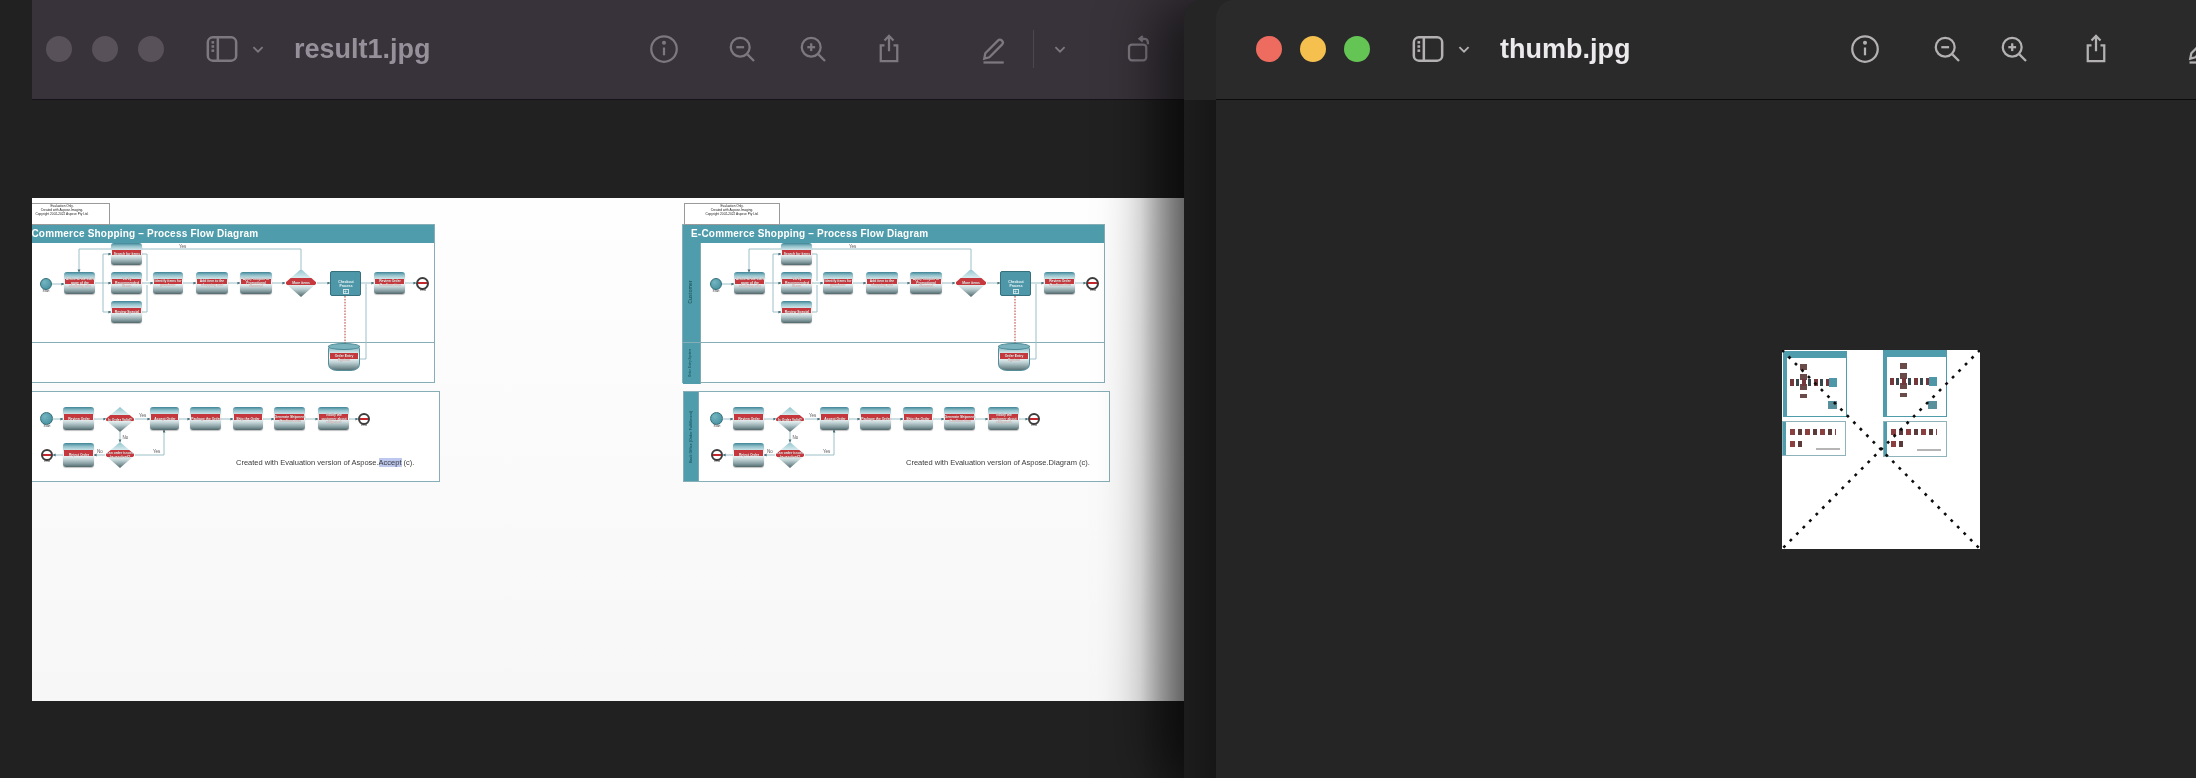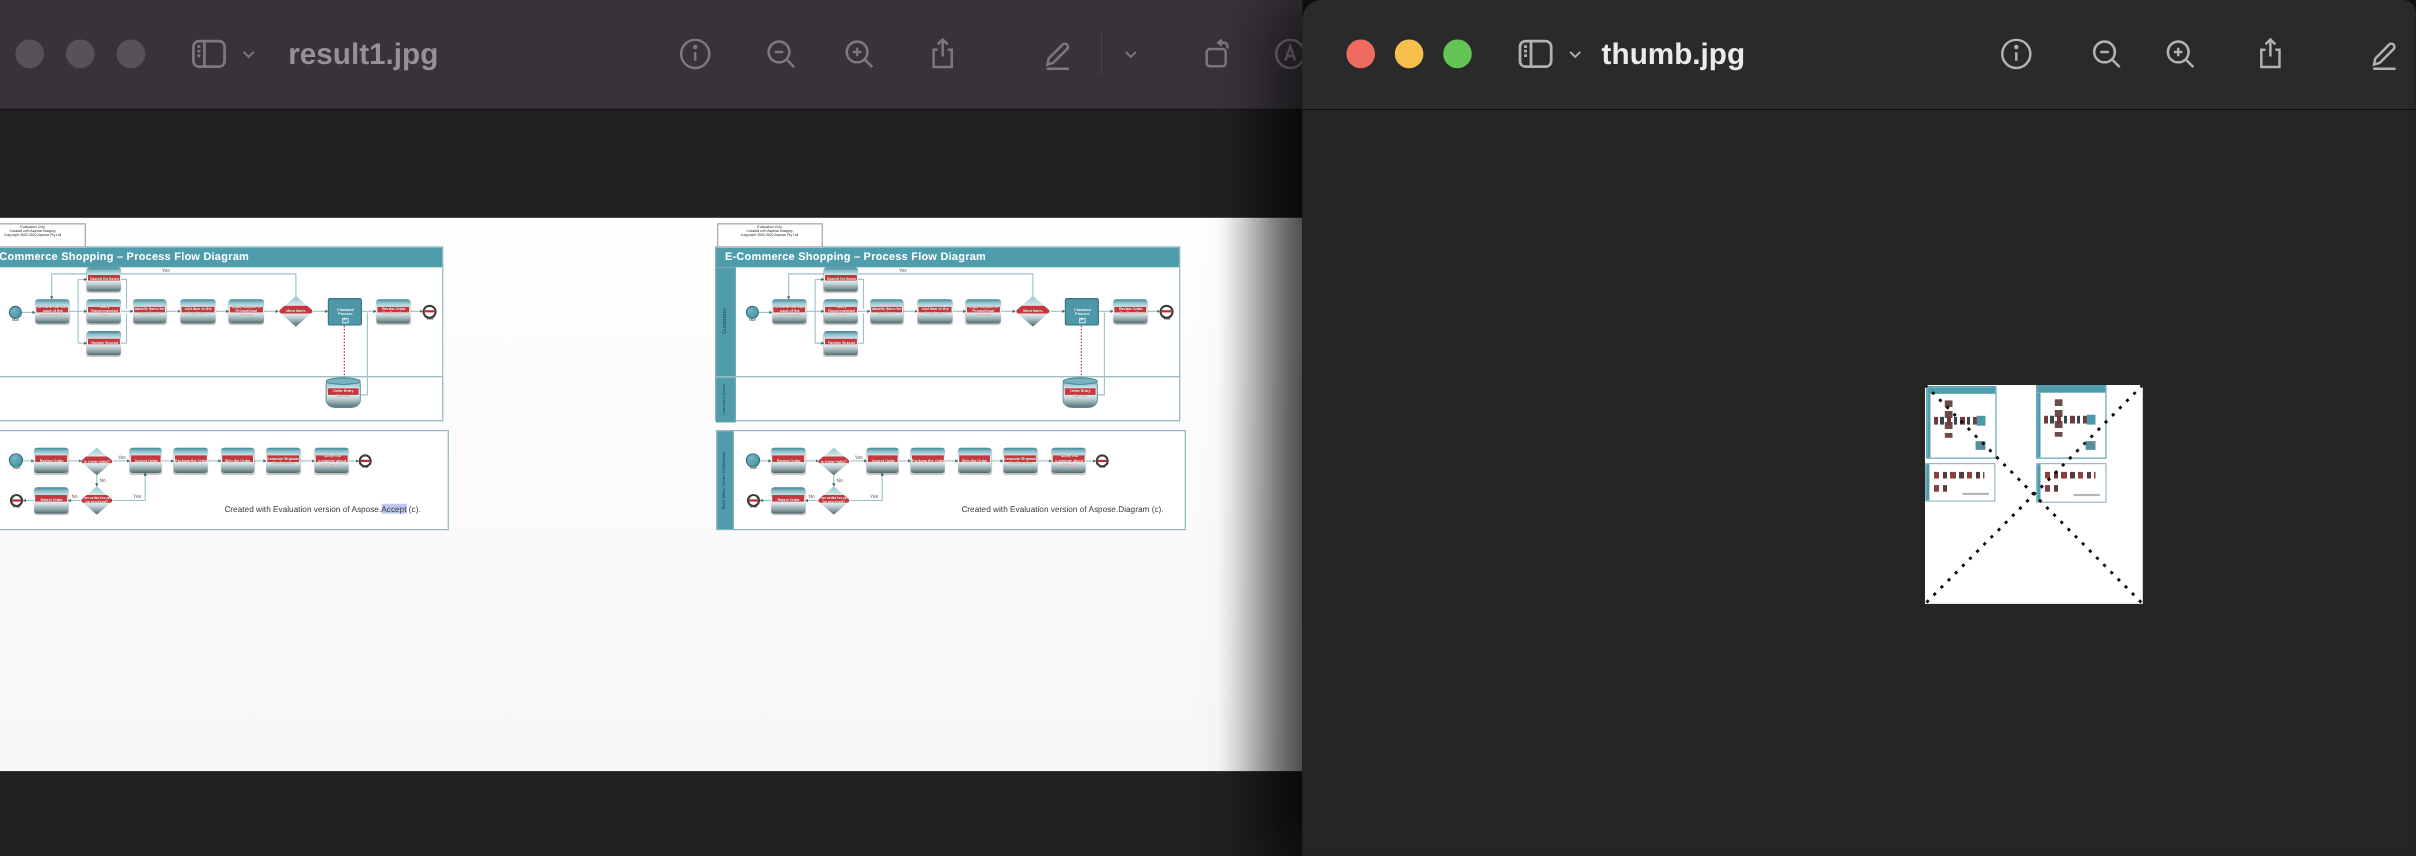--- a/index.html
+++ b/index.html
@@ -1,17 +1,17 @@
 <!DOCTYPE html>
 <html><head>
 <meta charset="utf-8">
 <style>
   html,body{margin:0;padding:0;width:2196px;height:778px;overflow:hidden;background:#111;
     font-family:"Liberation Sans","DejaVu Sans",sans-serif;}
-  .win{position:absolute;top:0;height:778px;}
+  .win{position:absolute;top:0;height:778px;padding-left:32px;}
   
   .lwindow{left:0;width:1184px;background:#222122;}
   .ltitlebar{position:relative;height:99px;background:#38333a;border-bottom:1px solid #17121a;}
   .lcontent{position:relative;height:678px;background:#222122;overflow:hidden;}
   
   .rwindow{left:1184px;width:1012px;background:#252525;border-top-left-radius:18px;
     border-top-right-radius:12px;box-shadow:-28px 0 55px rgba(0,0,0,.55);}
   .rtitlebar{position:relative;height:99px;background:#2b2a2b;border-bottom:1px solid #0b0b0b;
     border-top-left-radius:18px;border-top-right-radius:12px;}
   .rcontent{position:relative;height:678px;background:#252525;}
@@ -527,21 +527,21 @@
         <line x1="5.7" y1="8" x2="7.3" y2="8"></line>
           <line x1="5.7" y1="10.5" x2="7.3" y2="10.5"></line>
           <line x1="5.7" y1="13" x2="7.3" y2="13"></line>
       </svg>
     </div>
     <div class="tbtn ricon" style="left:234px;width:28px;">
       <svg width="22" height="22" viewBox="0 0 24 24" fill="none" stroke="currentColor" stroke-width="2">
         <path d="M7 10 l5 5 l5 -5"></path>
       </svg>
     </div>
-    <div class="wtitle rtitle" style="left:272px;">thumb.jpg</div>
+    <div class="wtitle rtitle" style="left:284px;">thumb.jpg</div>
 
     <div class="tbtn ricon" style="left:627px;">
       <svg width="36" height="36" viewBox="0 0 24 24" fill="none" stroke="currentColor" stroke-width="1.5">
         <circle cx="12" cy="12" r="8.5"></circle>
           <line x1="12" y1="11" x2="12" y2="16.2"></line>
           <circle cx="12" cy="7.8" r="0.6" fill="currentColor"></circle>
       </svg>
     </div>
     <div class="tbtn ricon" style="left:709px;">
       <svg width="36" height="36" viewBox="0 0 24 24" fill="none" stroke="currentColor" stroke-width="1.5">

